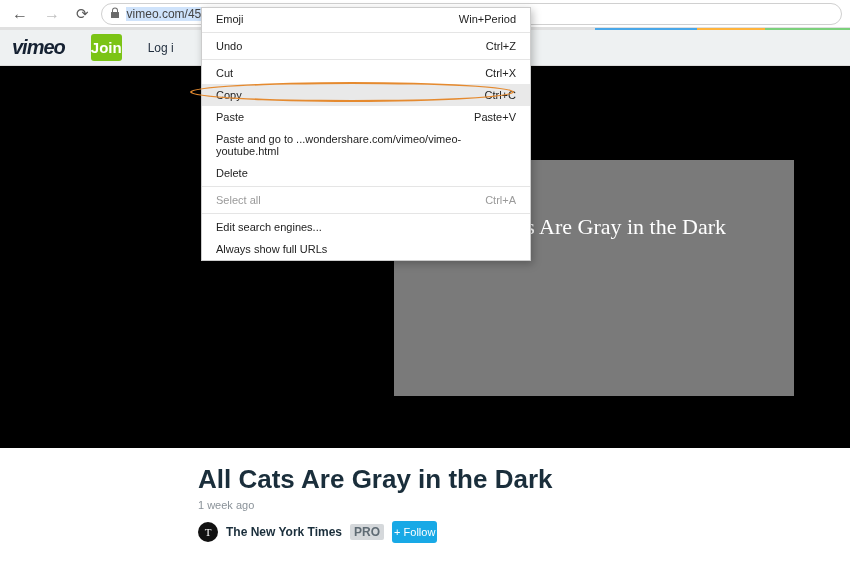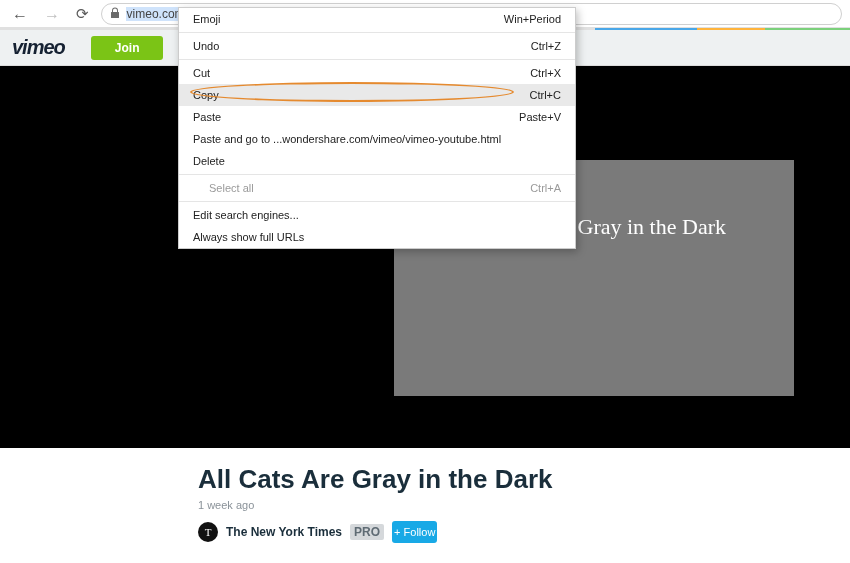--- a/index.html
+++ b/index.html
@@ -11,28 +11,28 @@
   .nav-arrow.dim { color: #bfbfbf; }
   .reload { color: #5a5a5a; font-size: 15px; cursor: pointer; padding: 2px 4px; }
   .addr-bar { flex: 1; display: flex; align-items: center; height: 22px; border: 1px solid #d0d0d0; border-radius: 12px; padding: 0 8px; font-size: 12px; color: #444; background: #fff; }
   .lock { color: #6b6b6b; margin-right: 6px; font-size: 11px; }
   .url-sel { background: #cfe3fb; padding: 0 1px; }
   .blue-line { height: 2px; background: linear-gradient(to right, #e0e0e0 0%, #e0e0e0 70%, #4aa7e8 70%, #4aa7e8 82%, #ffb43c 82%, #ffb43c 90%, #7bd07b 90%, #7bd07b 100%); }
 
   
   .site-header { height: 36px; background: #eef1f2; display: flex; align-items: center; padding: 0 12px; gap: 26px; border-bottom: 1px solid #dcdcdc; }
   .logo { font-weight: 900; font-size: 20px; color: #162233; letter-spacing: -1px; font-style: italic; }
-  .join-btn { background: #7bc416; color: #fff; font-size: 12px; font-weight: bold; padding: 5px 24px; border-radius: 3px; border: none; cursor: pointer; }
+  .join-btn { background: #7bc416; color: #fff; font-size: 15px; font-weight: bold; padding: 5px 0; border-radius: 3px; border: none; cursor: pointer; }
   .login { font-size: 12px; color: #1f2d3d; }
 
   
-  .ctx { position: absolute; left: 178px; top: 7px; width: 398px; background: #fff; border: 1px solid #ccc; box-shadow: 2px 3px 8px rgba(0,0,0,0.25); font-size: 11px; color: #222; z-index: 50; }
+  .ctx { position: absolute; left: 201px; top: 7px; width: 330px; background: #fff; border: 1px solid #ccc; box-shadow: 2px 3px 8px rgba(0,0,0,0.25); font-size: 11px; color: #222; z-index: 50; }
   .ctx-item { display: flex; justify-content: space-between; padding: 5px 14px; cursor: default; }
   .ctx-sep { height: 1px; background: #e5e5e5; margin: 2px 0; }
-  .ctx-item.dim { color: #9a9a9a; margin-left: 16px; }
+  .ctx-item.dim { color: #9a9a9a; }
   .ctx-item.hov { background: #e9e9e9; position: relative; }
   .highlight-oval { position: absolute; left: 190px; top: 82px; width: 324px; height: 20px; border: 2px solid #e58a2f; border-radius: 50%/50%; z-index: 60; pointer-events: none; }
 
   
   .video-stage { background: #000; height: 382px; position: relative; }
   .video-frame { position: absolute; right: 56px; top: 94px; width: 400px; height: 236px; background: #7a7a7a; display: flex; align-items: flex-start; justify-content: center; padding-top: 54px; }
   .video-title-in { color: #fff; font-family: 'Times New Roman', serif; font-size: 22px; }
 
   
   .below { padding: 16px 0 0 198px; }

